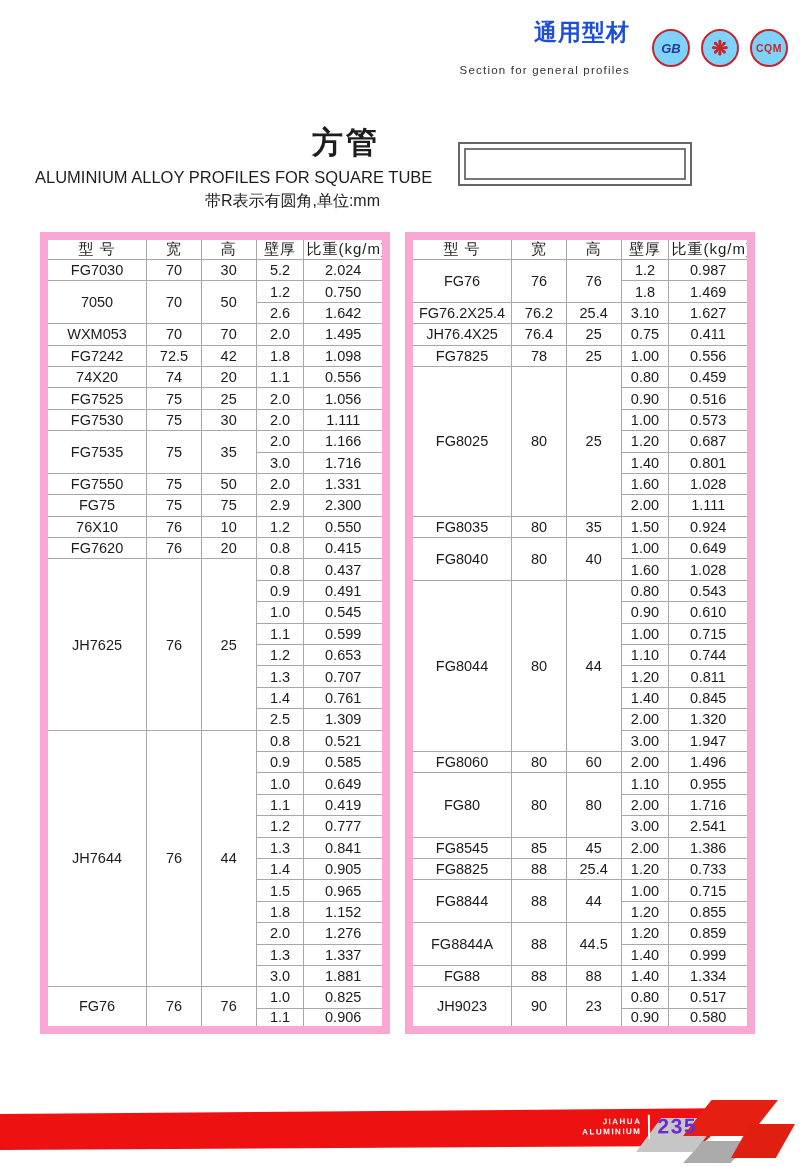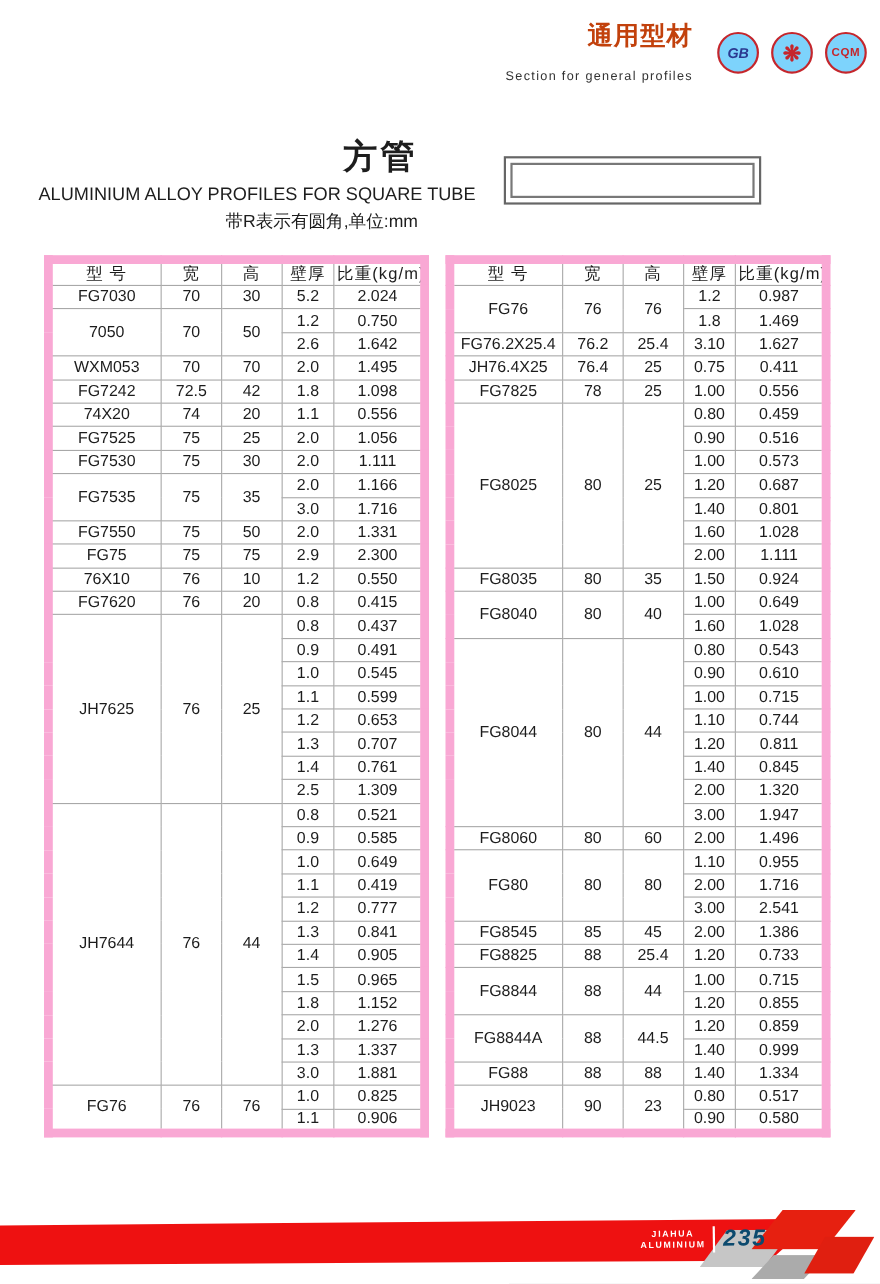--- a/index.html
+++ b/index.html
@@ -3,21 +3,21 @@
 <meta charset="utf-8">
 <style>
   * { margin:0; padding:0; box-sizing:border-box; }
   body { background:#e9e9e9; font-family:"Liberation Sans", sans-serif; }
   #page { position:relative; width:800px; height:1167px; background:#ffffff; margin:0 auto; overflow:hidden; }
 
   
   #header { position:absolute; top:24px; left:468px; width:320px; height:48px;
             display:flex; align-items:center; justify-content:flex-end; gap:11px; }
   .header-text { text-align:right; }
-  .header-cn { font-size:23px; font-weight:bold; color:#c2410c; letter-spacing:1px; line-height:1.1; }
+  .header-cn { font-size:23px; font-weight:bold; color:#1d4ed8; letter-spacing:1px; line-height:1.1; }
   .header-en { font-size:11.5px; color:#333; letter-spacing:1.2px; margin-top:18px; white-space:nowrap; }
   .header-divider { width:3px; height:40px; background:#e8191c; }
   .logo { width:38px; height:38px; border-radius:50%; border:2.5px solid #c5262c;
           display:flex; align-items:center; justify-content:center; flex:0 0 auto;
           font-weight:bold; background:#7dd3fc; }
   .logo-gb { color:#2b3990; font-size:13px; font-style:italic; }
   .logo-star { color:#c5262c; font-size:20px; }
   .logo-cqm { color:#c5262c; font-size:10.5px; letter-spacing:0.5px; }
 
   
@@ -43,23 +43,23 @@
   
   #footer-band { position:absolute; left:0; top:1106px; width:800px; height:46px; background:#ee1111;
        clip-path:polygon(0 8px, 742px 2px, 700px 40px, 0 44px); z-index:1; }
   .shape { position:absolute; clip-path:polygon(30% 0, 100% 0, 70% 100%, 0 100%); }
   #shape-gray-1 { left:636px; top:1118px; width:84px; height:34px; background:#c6c6c6; z-index:2; }
   #shape-gray-2 { left:683px; top:1141px; width:68px; height:22px; background:#ababab; z-index:2; }
   #shape-red-1  { left:683px; top:1100px; width:95px; height:36px; background:#e62010; z-index:3; }
   #shape-red-2  { left:731px; top:1124px; width:64px; height:34px; background:#e01f10; z-index:3; }
   #footer-text { position:absolute; top:1112px; left:555px; width:142px; height:30px; z-index:4;
        display:flex; align-items:center; justify-content:flex-end; gap:7px; transform:rotate(-0.8deg); }
-  .brand { text-align:center; color:#fff; font-size:8px; font-weight:bold; letter-spacing:1.5px; line-height:1.3; }
+  .brand { text-align:right; color:#fff; font-size:8px; font-weight:bold; letter-spacing:1.5px; line-height:1.3; }
   .footer-divider { width:2px; height:24px; background:#fff; }
-  .page-num { color:#0c4a6e; font-size:21px; font-weight:bold; letter-spacing:1.5px;font-style:italic; }
+  .page-num { color:#6d28d9; font-size:21px; font-weight:bold; letter-spacing:1.5px; }
 </style>
 </head>
 <body>
 
 <div id="page">
 
   <div id="header">
     <div class="header-text">
       <div class="header-cn">通用型材</div>
       <div class="header-en">Section for general profiles</div>

